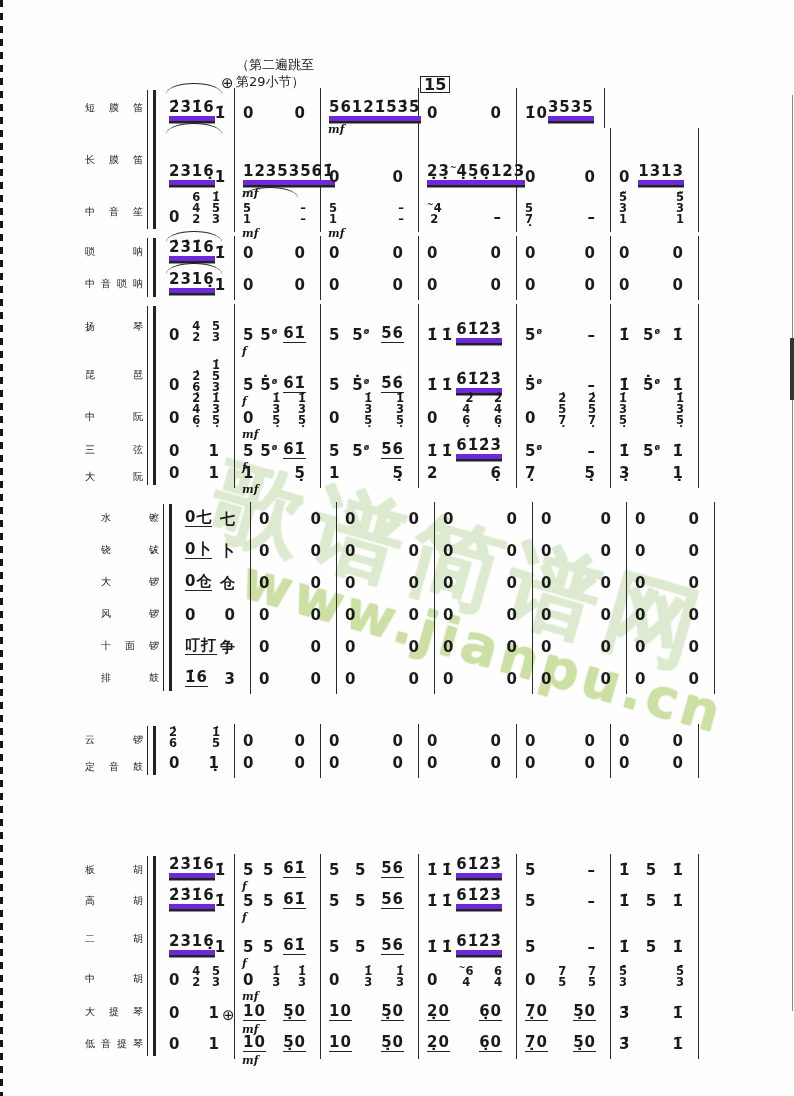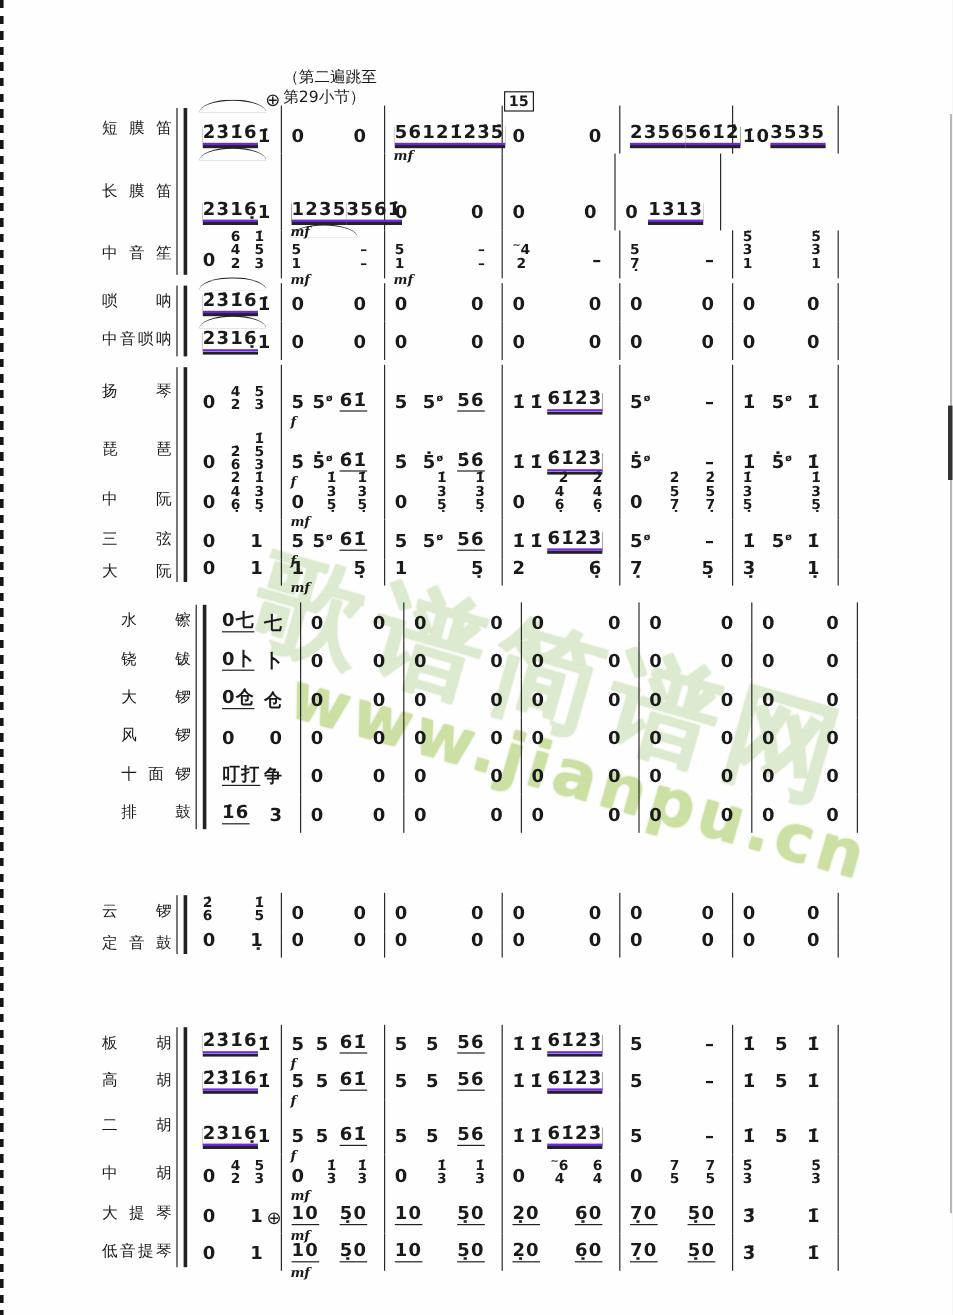--- a/index.html
+++ b/index.html
@@ -17,57 +17,57 @@
     transform:rotate(16deg);transform-origin:left top;white-space:nowrap;z-index:0;}
   .wm-url{position:absolute;left:252px;top:548px;font-size:54px;font-weight:bold;
     letter-spacing:4px;color:#cde0a4;text-shadow:0 0 2px #b8d38c;
     transform:rotate(16deg);transform-origin:left top;white-space:nowrap;z-index:0;}
 
   
   .repeat-note{position:absolute;left:236px;top:56px;font-size:13px;font-weight:normal;
     line-height:17px;z-index:2;}
   .segno-top{position:absolute;left:221px;top:74px;font-size:15px;z-index:2;}
   .rehearsal{position:absolute;left:420px;top:76px;border:1.5px solid #222;
-    font-size:12px;font-weight:bold;padding:0 3px;line-height:15px;z-index:2;}
+    font-size:16px;font-weight:bold;padding:0 3px;line-height:15px;z-index:2;}
   .segno-bottom{position:absolute;left:222px;top:1006px;font-size:15px;z-index:2;}
 
   
   .group{position:absolute;left:85px;width:620px;z-index:1;}
   .bracket{position:absolute;left:62px;top:2px;bottom:3px;width:5px;
     border-left:1.5px solid #222;border-right:3px solid #222;}
   .srow{display:flex;align-items:stretch;}
-  .lbl{width:58px;margin-right:16px;font-size:13px;text-align:justify;text-align-last:justify;
+  .lbl{width:58px;margin-right:16px;font-size:10px;text-align:justify;text-align-last:justify;
     align-self:center;line-height:14px;}
   .cell{position:relative;display:flex;align-items:flex-end;justify-content:space-between;
     padding:0 14px 7px 8px;border-right:1px solid #2b2b2b;box-sizing:border-box;}
   .c0{width:76px;padding-left:10px;}
   .c1{width:86px;}.c2{width:98px;}.c3{width:98px;}.c4{width:94px;}.c5{width:88px;}
   .beat{font-size:15px;font-weight:bold;line-height:15px;letter-spacing:1px;white-space:nowrap;}
   .beam1{border-bottom:1.5px solid #222;padding-bottom:1px;}
-  .beam2{border-bottom:2px solid #6d28d9;box-shadow:0 2.5px 0 #222;padding-bottom:1px;}
+  .beam2{border-bottom:5px solid #6d28d9;box-shadow:0 2.5px 0 #222;padding-bottom:1px;}
   .chord{display:flex;flex-direction:column;align-items:center;font-size:11.5px;
     font-weight:bold;line-height:11px;letter-spacing:0;}
   .dyn{position:absolute;left:7px;bottom:-8px;font-family:"DejaVu Serif",serif;
     font-style:italic;font-weight:bold;font-size:11px;letter-spacing:0;}
   .arc{position:absolute;left:7px;width:56px;top:-5px;height:10px;
     border-top:1.5px solid #222;border-radius:50%/100% 100% 0 0;}
   .orn{font-size:8px;vertical-align:super;letter-spacing:0;}
 
   
   .group-0{top:88px;}  .group-0 .srow:nth-of-type(1){height:40px}
   .group-0 .srow:nth-of-type(2){height:40px}
   .group-0 .srow:nth-of-type(3){height:64px}
   .group-1{top:236px;} .group-1 .srow{height:32px}
   .group-2{top:304px;} .group-2 .srow:nth-of-type(1){height:44px}
   .group-2 .srow:nth-of-type(2){height:46px}
   .group-2 .srow:nth-of-type(3){height:50px}
   .group-2 .srow:nth-of-type(4){height:33px}
   .group-2 .srow:nth-of-type(5){height:33px}
   .group-3{top:502px;margin-left:16px;} .group-3 .srow{height:32px}
-  .group-4{top:744px;} .group-4 .srow:nth-of-type(1){height:46px}
+  .group-4{top:724px;} .group-4 .srow:nth-of-type(1){height:46px}
   .group-4 .srow:nth-of-type(2){height:32px}
   .group-5{top:854px;} .group-5 .srow{height:31px}
   .group-5 .srow:nth-of-type(4){height:46px}
   .group-5 .srow:nth-of-type(5){height:33px}
   .group-5 .srow:nth-of-type(6){height:33px}
 </style>
 </head>
 <body>
 
 <div class="page">
@@ -95,29 +95,25 @@
             <span class="beat beam2">2̇3̇1̇6</span>
             <span class="beat">1̇</span>
           </div>
           <div class="cell c1">
             <span class="beat">0</span>
             <span class="beat">0</span>
           </div>
           <div class="cell c2">
             <span class="dyn">mf</span>
             <span class="beat beam2">5612</span>
-            <span class="beat beam2">1̇2̇3̇5̇</span>
-          </div>
-          <div class="cell c3">
-            <span class="beat">0</span>
-            <span class="beat">0</span>
-          </div>
-          <div class="cell c4">
-            <span class="beat beam2">2356</span>
-            <span class="beat beam2">561̇2̇</span>
+            <span class="beat beam2">1̇5̇3̇5̇</span>
+          </div>
+          <div class="cell c3">
+            <span class="beat">0</span>
+            <span class="beat">0</span>
           </div>
           <div class="cell c5">
             <span class="beat">1̇</span>
             <span class="beat">0</span>
             <span class="beat beam2">3535</span>
           </div>
         </div>
         <div class="srow">
           <div class="lbl">长膜笛</div>
           <div class="cell c0">
@@ -126,20 +122,24 @@
             <span class="beat">1</span>
           </div>
           <div class="cell c1">
             <span class="dyn">mf</span>
             <span class="beat beam2">1235</span>
             <span class="beat beam2">3561̇</span>
           </div>
           <div class="cell c2">
             <span class="beat">0</span>
             <span class="beat">0</span>
+          </div>
+          <div class="cell c3">
+            <span class="beat beam2">2̣3̣<sup class="orn">~</sup>4̣5̣</span>
+            <span class="beat beam2">6̣123</span>
           </div>
           <div class="cell c4">
             <span class="beat">0</span>
             <span class="beat">0</span>
           </div>
           <div class="cell c5">
             <span class="beat">0</span>
             <span class="beat beam2">1313</span>
           </div>
         </div>

